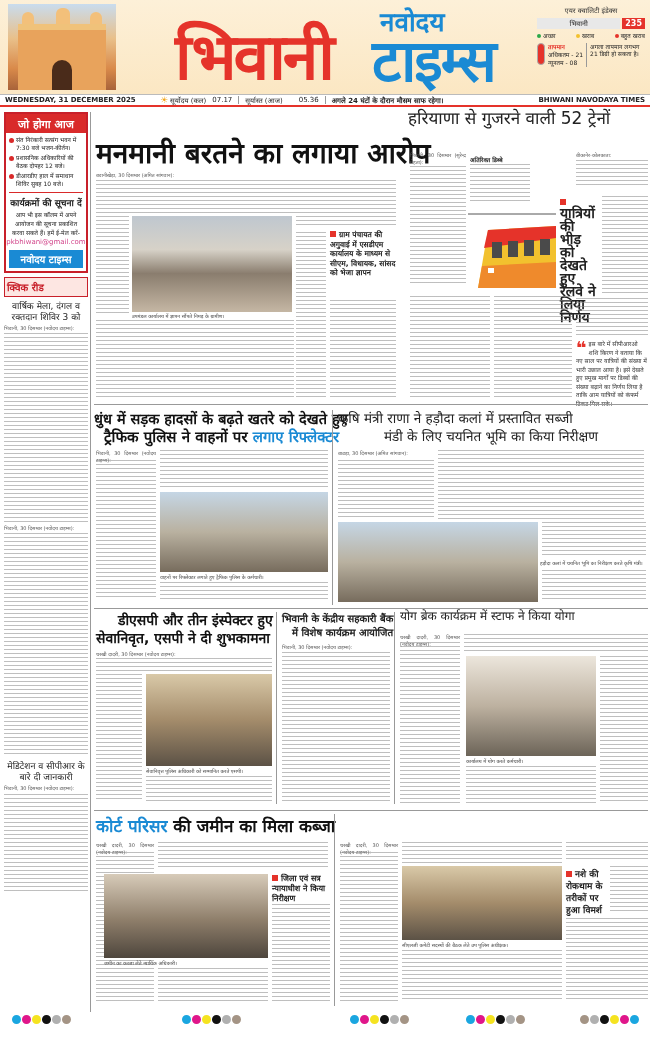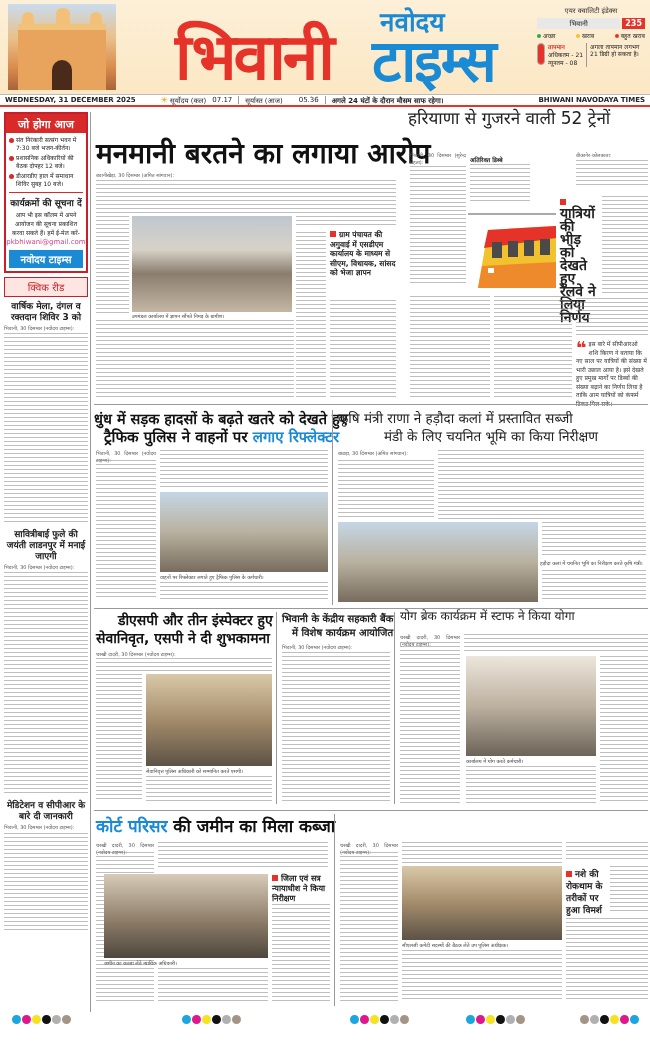--- a/index.html
+++ b/index.html
@@ -31,22 +31,22 @@
 .leftcol{left:4px;top:112px;width:84px}
 .jhoga{border:2px solid #c8202a;padding:0}
 .jhoga .hd{background:#d92a2a;color:#fff;font-weight:bold;font-size:11px;text-align:center;padding:2px 0}
 .jhoga ul{list-style:none;padding:3px 3px 2px 3px}
 .jhoga li{font-size:6px;line-height:8px;margin-bottom:2px;position:relative;padding-left:7px}
 .jhoga li:before{content:"";position:absolute;left:0;top:2px;width:5px;height:5px;border-radius:50%;background:#d92a2a}
 .jhoga .sub{font-weight:bold;font-size:9px;text-align:center;border-top:1px solid #d92a2a;padding-top:3px;margin:0 3px}
 .jhoga .p{font-size:6px;line-height:9px;text-align:center;padding:1px 3px}
 .jhoga .mail{color:#d2458b;font-size:7px;text-align:center;line-height:9px}
 .jhoga .logo{background:#1a8ad4;color:#fff;font-weight:bold;font-size:10px;text-align:center;padding:2px 0;margin:3px}
-.quick{margin-top:4px;border:1px solid #c8202a;background:#fde6e2;color:#c8202a;font-weight:normal;font-size:10px;text-align:center;padding:2px}
-.lh{font-weight:bold;font-size:9px;line-height:11px;text-align:center;margin-top:4px;color:#222}
+.quick{margin-top:4px;border:1px solid #c8202a;background:#fde6e2;color:#c8202a;font-weight:bold;font-size:10px;text-align:left;padding:2px}
+.lh{font-weight:normal;font-size:9px;line-height:11px;text-align:center;margin-top:4px;color:#222}
 .txt{font-size:5px;line-height:7.2px;color:#555;text-align:justify}
 .lines{background:repeating-linear-gradient(180deg,#8a8a8a 0,#8a8a8a 1px,transparent 1px,transparent 4px);opacity:.55}
 
 .hl{font-weight:bold;color:#111;white-space:nowrap}
 .hl .blue{color:#1a8ad4}
 .hlthin{font-weight:normal;color:#222;white-space:nowrap}
 .photo{background:#999;overflow:hidden}
 .ph-crowd{background:linear-gradient(180deg,#bfc7cf 0%,#d7d2c8 35%,#8a7d6e 60%,#c5b7a4 100%)}
 .ph-hall{background:linear-gradient(180deg,#d9c9a8 0%,#a48c6b 50%,#5c5246 100%)}
 .ph-yoga{background:linear-gradient(180deg,#ece6dc 0%,#bdb1a0 50%,#6c6458 100%)}
@@ -124,21 +124,20 @@
       <div class="p">आप भी इस कॉलम में अपने आयोजन की सूचना प्रकाशित करवा सकते हैं। हमें ई-मेल करें-</div>
       <div class="mail">pkbhiwani@gmail.com</div>
       <div class="logo">नवोदय टाइम्स</div>
     </div>
     <div class="quick">क्विक रीड</div>
 
     <div class="lh">वार्षिक मेला, दंगल व रक्तदान शिविर 3 को</div>
     <div class="txt" style="margin-top:2px">भिवानी, 30 दिसम्बर (नवोदय टाइम्स):</div>
     <div class="lines" style="height:190px;margin-top:1px"></div>
 
-    <div class="lh" style="margin-top:6px">सावित्रीबाई फुले की जयंती लाडनपुर में मनाई जाएगी</div>
     <div class="txt" style="margin-top:2px">भिवानी, 30 दिसम्बर (नवोदय टाइम्स):</div>
     <div class="lines" style="height:222px;margin-top:1px"></div>
 
     <div class="lh" style="margin-top:6px">मेडिटेशन व सीपीआर के बारे दी जानकारी</div>
     <div class="txt" style="margin-top:2px">भिवानी, 30 दिसम्बर (नवोदय टाइम्स):</div>
     <div class="lines" style="height:98px;margin-top:1px"></div>
   </div>
   <div class="abs vrule" style="left:90px;top:112px;height:900px"></div>
 
   <div class="abs hl" style="left:96px;top:138px;font-size:28px;line-height:32px">मनमानी बरतने का लगाया आरोप</div>

